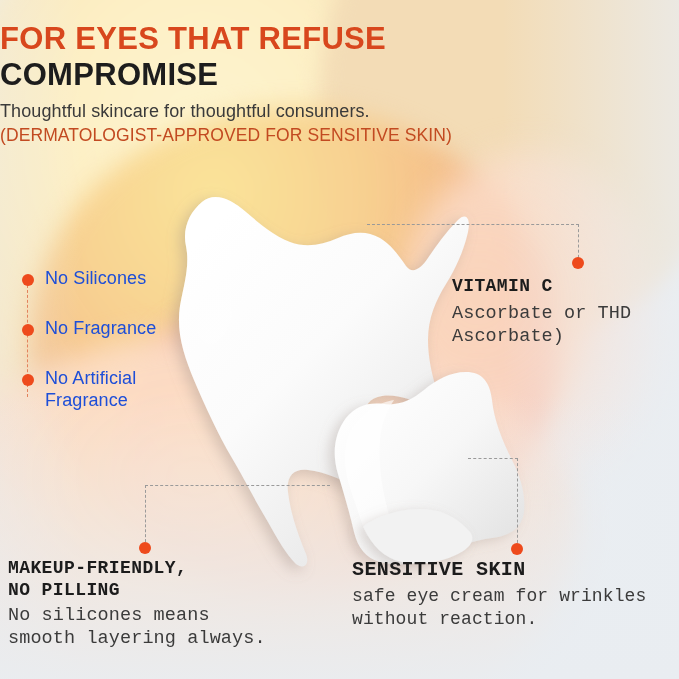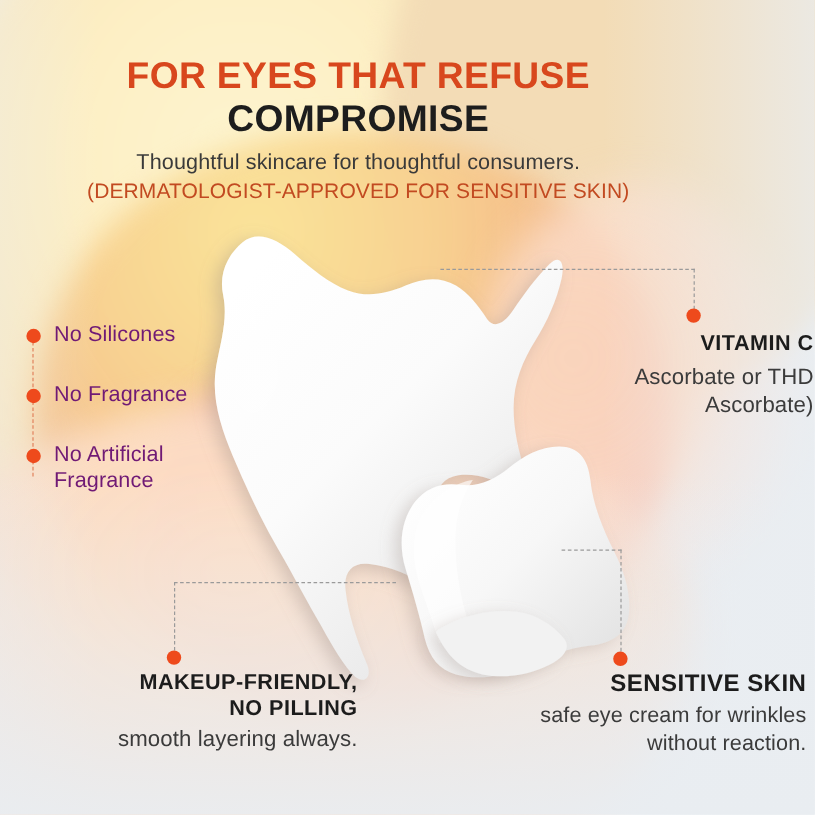--- a/index.html
+++ b/index.html
@@ -136,22 +136,20 @@
     width: 400px;
     height: 420px;
   }
   #cream-swatch svg { display: block; width: 100%; height: 100%; overflow: visible; }
 
   
   #header {
     position: absolute;
     left: 0; top: 22px;
     width: 597px;
-    text-align: center;
-    margin-top: 24px;
   }
   #headline-1 {
     font-size: 31px;
     font-weight: bold;
     letter-spacing: 0.3px;
     color: #d8471d;
     line-height: 1.1;
     margin: 0;
   }
   #headline-2 {
@@ -194,21 +192,21 @@
   .bullet-dot {
     width: 12px; height: 12px;
     border-radius: 50%;
     background: #ee4a1c;
     flex: 0 0 auto;
     margin-top: 6px;
     margin-right: 11px;
   }
   .bullet-label {
     font-size: 18px;
-    color: #701a75;
+    color: #1d4ed8;
     line-height: 1.22;
     letter-spacing: 0.1px;
   }
   #bullet-connector {
     position: absolute;
     left: 27px;
     top: 285px;
     width: 0;
     height: 112px;
     border-left: 1px dashed #e2825d;
@@ -230,21 +228,21 @@
     width: 0;
   }
   .leader-dot {
     position: absolute;
     width: 12px; height: 12px;
     border-radius: 50%;
     background: #ee4a1c;
   }
 
   
-  .callout { position: absolute; text-align: right; }
+  .callout { position: absolute; text-align: left; font-family: Liberation Mono, monospace; }
   .callout-title {
     font-weight: bold;
     color: #1c1c1c;
     letter-spacing: 0.4px;
     line-height: 1.2;
   }
   .callout-body {
     color: #3b3b3b;
     line-height: 1.26;
     letter-spacing: 0.1px;
@@ -420,20 +418,21 @@
     <div class="leader-v" style="left:145px; top:485px; height:62px;"></div>
     <div class="leader-dot" style="left:139px; top:542px;"></div>
   </div>
 
   <div class="callout" id="callout-makeup">
     <div class="callout-title">
       <div>MAKEUP-FRIENDLY,</div>
       <div>NO PILLING</div>
     </div>
     <div class="callout-body">
+      <div>No silicones means</div>
       <div>smooth layering always.</div>
     </div>
   </div>
 
   <div class="leader">
     <div class="leader-h" style="left:468px; top:458px; width:50px;"></div>
     <div class="leader-v" style="left:517px; top:458px; height:90px;"></div>
     <div class="leader-dot" style="left:511px; top:543px;"></div>
   </div>
 

